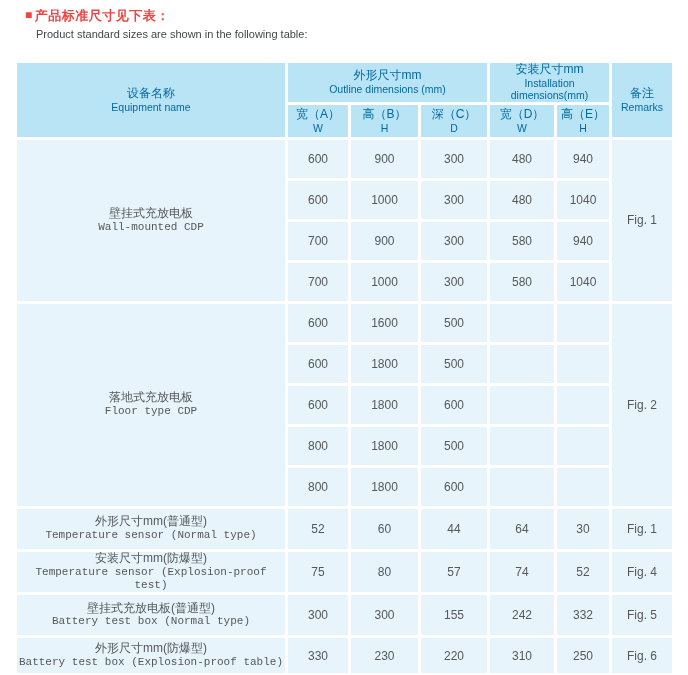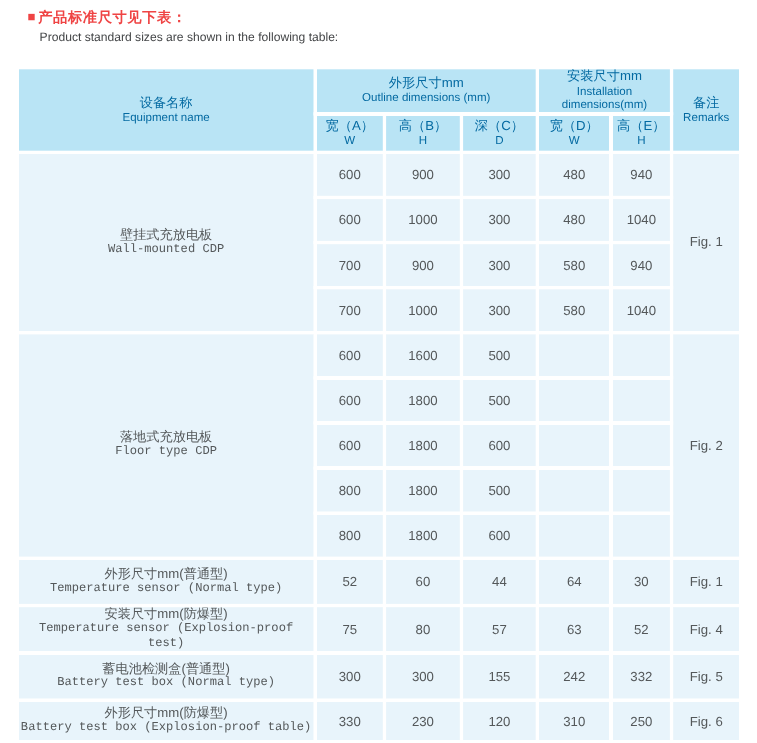--- a/index.html
+++ b/index.html
@@ -194,44 +194,44 @@
           <td class="remark-cell" rowspan="1">Fig. 1</td>
         </tr>
         <tr class="tall">
           <td class="name-cell" rowspan="1">
             <div class="cn">安装尺寸mm(防爆型)</div>
             <div class="en">Temperature sensor (Explosion-proof test)</div>
           </td>
           <td class="val-cell">75</td>
           <td class="val-cell">80</td>
           <td class="val-cell">57</td>
-          <td class="val-cell">63</td>
+          <td class="val-cell">74</td>
           <td class="val-cell">52</td>
           <td class="remark-cell" rowspan="1">Fig. 4</td>
         </tr>
         <tr class="tall">
           <td class="name-cell" rowspan="1">
-            <div class="cn">蓄电池检测盒(普通型)</div>
+            <div class="cn">壁挂式充放电板(普通型)</div>
             <div class="en">Battery test box (Normal type)</div>
           </td>
           <td class="val-cell">300</td>
           <td class="val-cell">300</td>
           <td class="val-cell">155</td>
           <td class="val-cell">242</td>
           <td class="val-cell">332</td>
           <td class="remark-cell" rowspan="1">Fig. 5</td>
         </tr>
         <tr class="tall last">
           <td class="name-cell" rowspan="1">
             <div class="cn">外形尺寸mm(防爆型)</div>
             <div class="en">Battery test box (Explosion-proof table)</div>
           </td>
           <td class="val-cell">330</td>
           <td class="val-cell">230</td>
-          <td class="val-cell">120</td>
+          <td class="val-cell">220</td>
           <td class="val-cell">310</td>
           <td class="val-cell">250</td>
           <td class="remark-cell" rowspan="1">Fig. 6</td>
         </tr>
       </tbody>
   </table>
 
 </div>
 
 </body></html>

